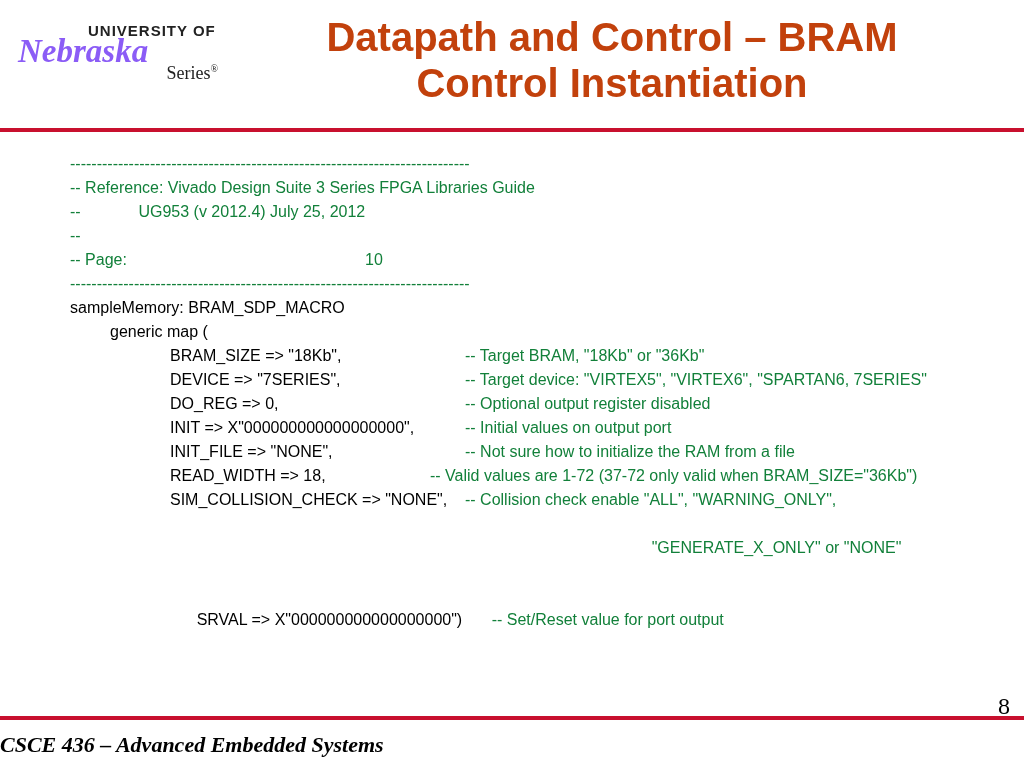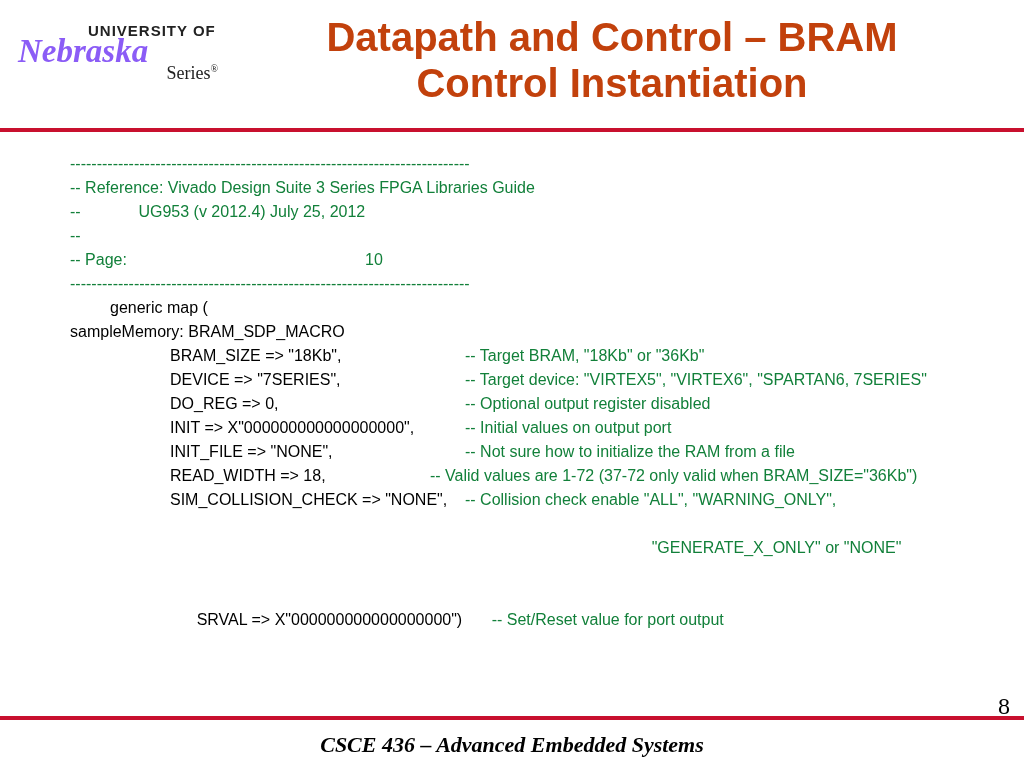--- a/index.html
+++ b/index.html
@@ -87,21 +87,21 @@
     position: absolute;
     left: 0; right: 0;
     bottom: 48px;
     height: 4px;
     background: #c8102e;
   }
   .footer {
     position: absolute;
     left: 0; right: 0;
     bottom: 10px;
-    text-align: center;
+    text-align: left;
     font-family: "Times New Roman", serif;
     font-style: italic;
     font-weight: bold;
     font-size: 22px;
     color: #000;
   }
   .pagenum {
     position: absolute;
     right: 14px;
     bottom: 48px;
@@ -129,22 +129,22 @@
   <div class="hr-top"></div>
 
   <div class="content">
     <div class="line comment">---------------------------------------------------------------------------</div>
     <div class="line comment">-- Reference: Vivado Design Suite 3 Series FPGA Libraries Guide</div>
     <div class="line comment">--             UG953 (v 2012.4) July 25, 2012</div>
     <div class="line comment">--</div>
     <div class="line comment"><span class="col2 c2-a">-- Page:</span><span>10</span></div>
     <div class="line comment">---------------------------------------------------------------------------</div>
 
+    <div class="line code">sampleMemory: BRAM_SDP_MACRO</div>
     <div class="line code ind1">generic map (</div>
-    <div class="line code">sampleMemory: BRAM_SDP_MACRO</div>
 
     <div id="rows">
         <div class="line ind2"><span class="code col2 c2-a">BRAM_SIZE =&gt; "18Kb",</span><span class="comment">-- Target BRAM, "18Kb" or "36Kb"</span></div>
         <div class="line ind2"><span class="code col2 c2-a">DEVICE =&gt; "7SERIES",</span><span class="comment">-- Target device: "VIRTEX5", "VIRTEX6", "SPARTAN6, 7SERIES"</span></div>
         <div class="line ind2"><span class="code col2 c2-a">DO_REG =&gt; 0,</span><span class="comment">-- Optional output register disabled</span></div>
         <div class="line ind2"><span class="code col2 c2-a">INIT =&gt; X"000000000000000000",</span><span class="comment">-- Initial values on output port</span></div>
         <div class="line ind2"><span class="code col2 c2-a">INIT_FILE =&gt; "NONE",</span><span class="comment">-- Not sure how to initialize the RAM from a file</span></div>
         <div class="line ind2"><span class="code col2 c2-b">READ_WIDTH =&gt; 18,</span><span class="comment">-- Valid values are 1-72 (37-72 only valid when BRAM_SIZE="36Kb")</span></div>
         <div class="line ind2"><span class="code col2 c2-a">SIM_COLLISION_CHECK =&gt; "NONE",</span><span class="comment">-- Collision check enable "ALL", "WARNING_ONLY",</span></div>
       </div>

